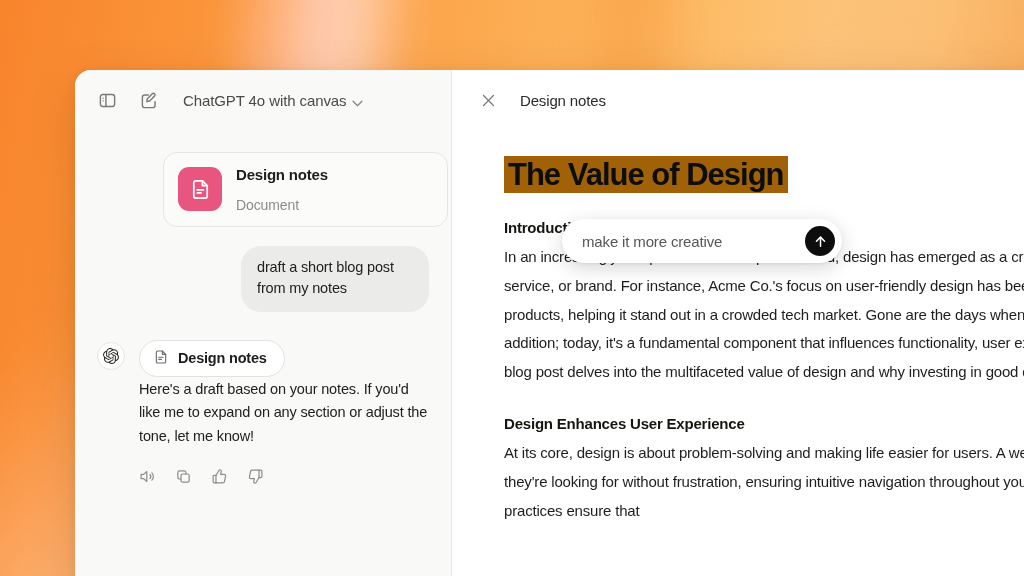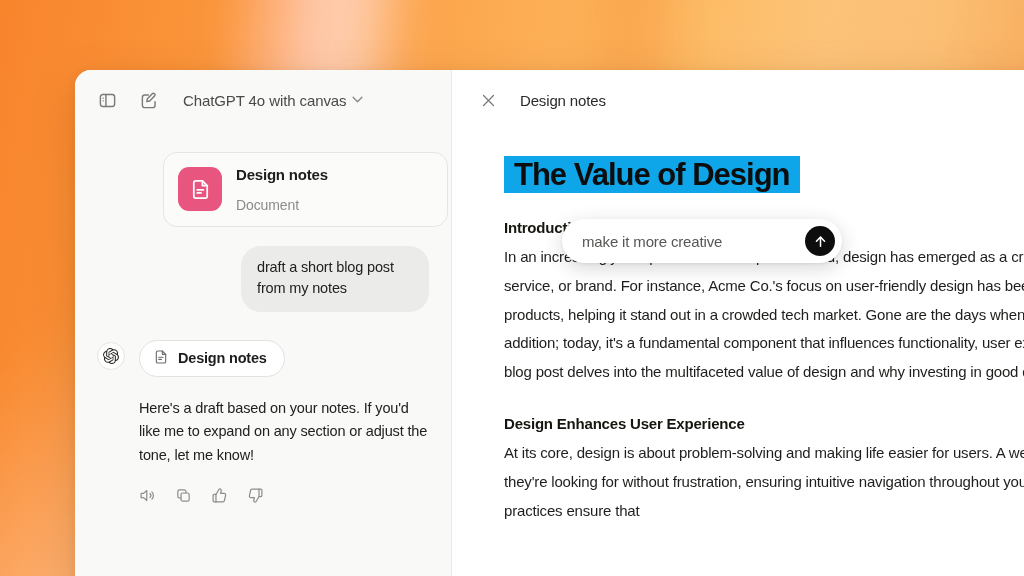--- a/index.html
+++ b/index.html
@@ -101,21 +101,21 @@
     gap:14px;
   }
   .icon-btn {
     width:28px; height:28px;
     display:flex; align-items:center; justify-content:center;
     border-radius:6px;
     color:#7b7a78;
     cursor:pointer;
   }
   .model-picker {
-    display:flex; align-items:flex-start; gap:6px;
+    display:flex; align-items:flex-end; gap:6px;
     margin-left:6px;
     color:#4b4a48;
     font-size:15px;
     cursor:pointer;
     letter-spacing:-0.1px;
   }
   .chev { color:#8b8a88; font-size:11px; line-height:1; margin-top:2px;}
 
   .chat-body { padding: 22px 22px 0 22px; }
 
@@ -175,21 +175,21 @@
     background:#fff;
     border-radius:20px;
     padding:8px 17px 8px 13px;
     font-size:14.5px;
     font-weight:bold;
     color:#1d1d1b;
     letter-spacing:-0.2px;
     cursor:pointer;
   }
   .assistant-text {
-    margin-top:20px;
+    margin-top:1px;
     font-size:14.5px;
     line-height:1.62;
     color:#22211f;
     letter-spacing:-0.15px;
     max-width:290px;
   }
   .action-row {
     margin-top:20px;
     display:flex; gap:19px;
     color:#8d8c8a;
@@ -215,23 +215,23 @@
   }
   .canvas-doc {
     padding: 25px 0 0 52px;
   }
   .doc-h1 {
     display:inline;
     font-size:31px;
     font-weight:bold;
     letter-spacing:-1.0px;
     color:#0d0d0d;
-    background:#0ea5e9;
+    background:#a16207;
     line-height:1.28;
-    padding:1px 10px;
+    padding:1px 4px;
     box-decoration-break: clone;
     -webkit-box-decoration-break: clone;
   }
   .doc-h2 {
     font-size:15px; font-weight:bold;
     color:#16150f; letter-spacing:-0.2px;
     margin-top:24px;
   }
   .doc-p {
     font-size:15px;

